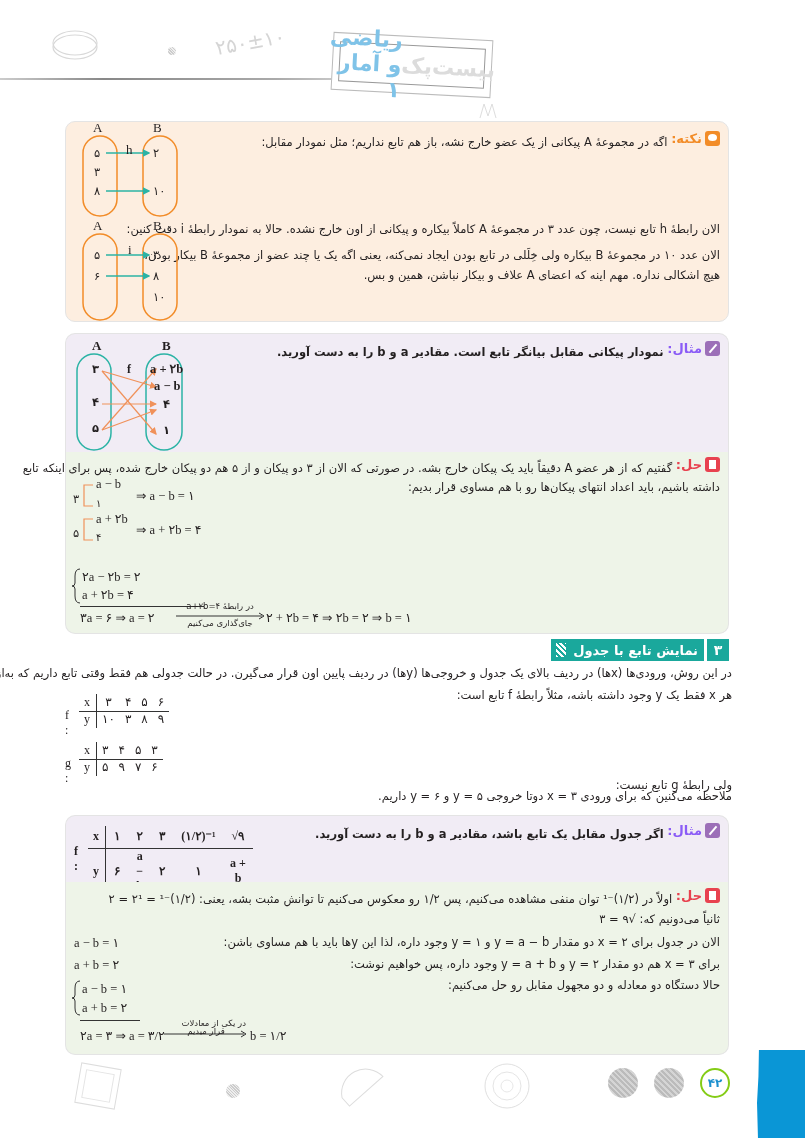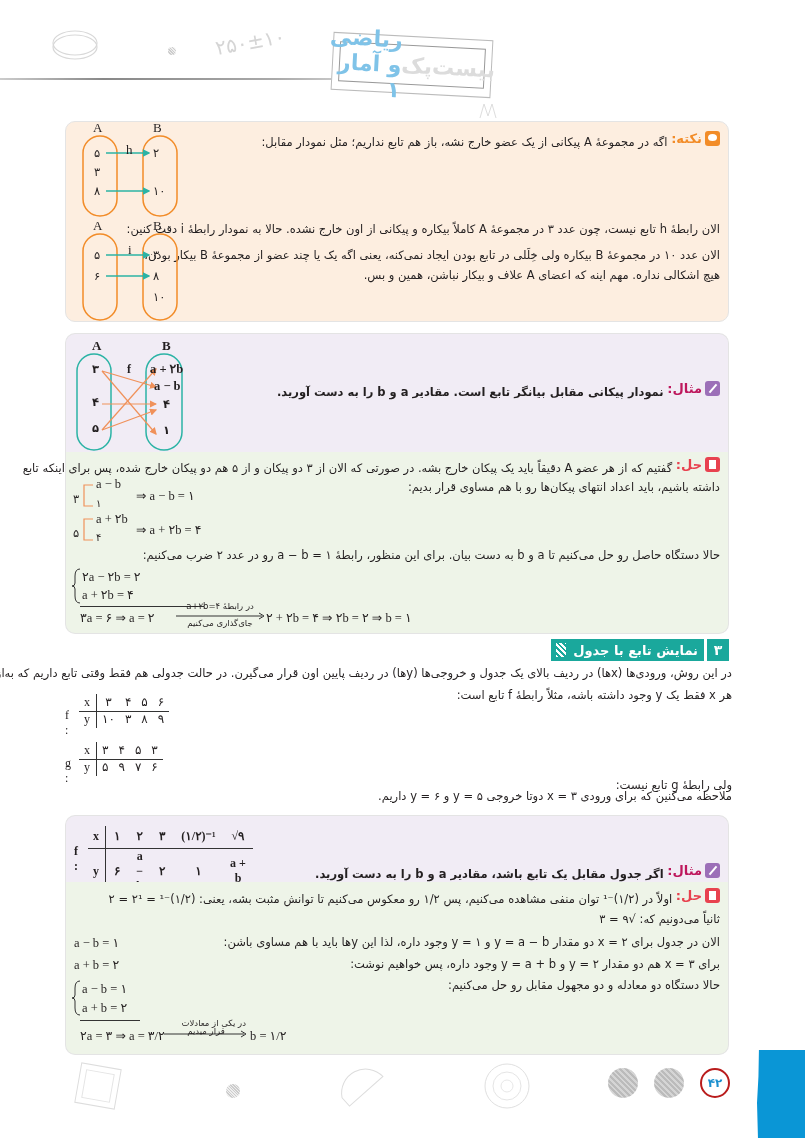--- a/index.html
+++ b/index.html
@@ -28,21 +28,21 @@
   .line { position: absolute; white-space: nowrap; }
   .label-tag { display: inline-flex; align-items: center; gap: 3px; font-weight: bold; font-size: 13px; }
   .ic { display: inline-block; width: 15px; height: 15px; border-radius: 3px; vertical-align: middle; position: relative; }
   .ic-note { background: #f28c28; }
   .ic-note::after { content: ""; position: absolute; left: 3px; top: 3px; width: 9px; height: 7px; border-radius: 50%; background: #fff; }
   .ic-ex { background: #9c6fb8; }
   .ic-ex::after { content: ""; position: absolute; left: 7px; top: 2px; width: 2px; height: 11px; background: #fff; transform: rotate(40deg); }
   .ic-sol { background: #e8424f; }
   .ic-sol::after { content: ""; position: absolute; left: 4px; top: 3px; width: 7px; height: 9px; background: #fff; }
   .c-note { color: #f28c28; }
-  .c-ex { color: #be185d; margin-top: 40px; }
+  .c-ex { color: #8b5cf6; }
   .c-sol { color: #e8424f; }
 
   
   .svgabs { position: absolute; }
 
   
   .sec { position: absolute; right: 76px; top: 639px; height: 22px; display: flex; direction: rtl; }
   .sec-num { width: 22px; background: #1aa89c; color: #fff; font-weight: bold; font-size: 14px; display:flex; align-items:center; justify-content:center; }
   .sec-title { margin-right: 3px; background: #1aa89c; color: #fff; font-weight: bold; font-size: 13px; padding: 0 6px 0 22px; display:flex; align-items:center; position: relative; }
   .sec-title::after { content:""; position:absolute; left:5px; top:4px; width:10px; height:14px; background: repeating-linear-gradient(45deg,#fff 0 2px,#1aa89c 2px 4px); }
@@ -53,21 +53,21 @@
   .ftab table { position: absolute; left: 14px; top: 0; border-collapse: collapse; }
   .ftab td { padding: 0 5px; height: 17px; text-align: center; }
   .ftab tr:first-child td { border-bottom: 1px solid #333; }
   .ftab td:first-child { border-right: 1px solid #333; padding-right: 6px; }
 
   .math { font-family: "Liberation Serif", serif; direction: ltr; font-size: 12.5px; }
 
   
   .pg-circle { position: absolute; top: 1068px; width: 30px; height: 30px; border-radius: 50%; }
   .pg-hatch { background: repeating-linear-gradient(45deg,#bbb 0 2px,#d5d5d5 2px 4px); }
-  .pg-num { left: 700px; border: 2px solid #b91c1c; color: #1b8fce; font-weight: bold; font-size: 12px; display:flex; align-items:center; justify-content:center; background: #fff; }
+  .pg-num { left: 700px; border: 2px solid #84cc16; color: #1b8fce; font-weight: bold; font-size: 12px; display:flex; align-items:center; justify-content:center; background: #fff; }
   .blue-tab { position: absolute; left: 757px; top: 1050px; width: 48px; height: 88px; background: #0a96d6; clip-path: polygon(4% 0,100% 0,100% 100%,2% 100%,0 60%,3% 30%); }
 </style>
 </head>
 <body>
 
 <div class="hdr-line"></div>
 <svg class="hdr-doodle" style="left:50px;top:30px" width="50" height="35">
   <ellipse cx="25" cy="17" rx="22" ry="12" fill="none" stroke="#d8d8d8" stroke-width="1.2"></ellipse>
   <ellipse cx="25" cy="13" rx="22" ry="12" fill="none" stroke="#d8d8d8" stroke-width="1.2"></ellipse>
 </svg>
@@ -183,21 +183,20 @@
   <div class="line math" style="left:70px;top:36px">⇒ a − b = ۱</div>
 
   <div class="line" style="left:7px;top:74px">۵</div>
   <svg class="svgabs" style="left:14px;top:64px" width="14" height="28">
     <path d="M13 3 L4 3 L4 24 L13 24" fill="none" stroke="#f0915a" stroke-width="1.2"></path>
   </svg>
   <div class="line math" style="left:30px;top:59px">a + ۲b</div>
   <div class="line" style="left:30px;top:80px;font-size:10px">۴</div>
   <div class="line math" style="left:70px;top:70px">⇒ a + ۲b = ۴</div>
 
-  <div class="line rtl" style="right:8px;top:96px">حالا دستگاه حاصل رو حل می‌کنیم تا a و b به دست بیان. برای این منظور، رابطهٔ a − b = ۱ رو در عدد ۲ ضرب می‌کنیم:</div>
 
   <svg class="svgabs" style="left:6px;top:116px" width="10" height="36">
     <path d="M8 1 Q3 1 3 8 L3 15 Q3 18 0 18 Q3 18 3 21 L3 28 Q3 35 8 35" fill="none" stroke="#333" stroke-width="1"></path>
   </svg>
   <div class="line math" style="left:16px;top:117px">۲a − ۲b = ۲</div>
   <div class="line math" style="left:16px;top:135px">a + ۲b = ۴</div>
   <div style="position:absolute;left:14px;top:154px;width:124px;height:1px;background:#333"></div>
   <div class="line math" style="left:14px;top:158px">۳a = ۶ ⇒ a = ۲</div>
   <div class="line rtl" style="left:112px;top:149px;font-size:8.5px;width:84px;text-align:center">در رابطهٔ a+۲b=۴</div>
   <svg class="svgabs" style="left:110px;top:160px" width="90" height="8">

